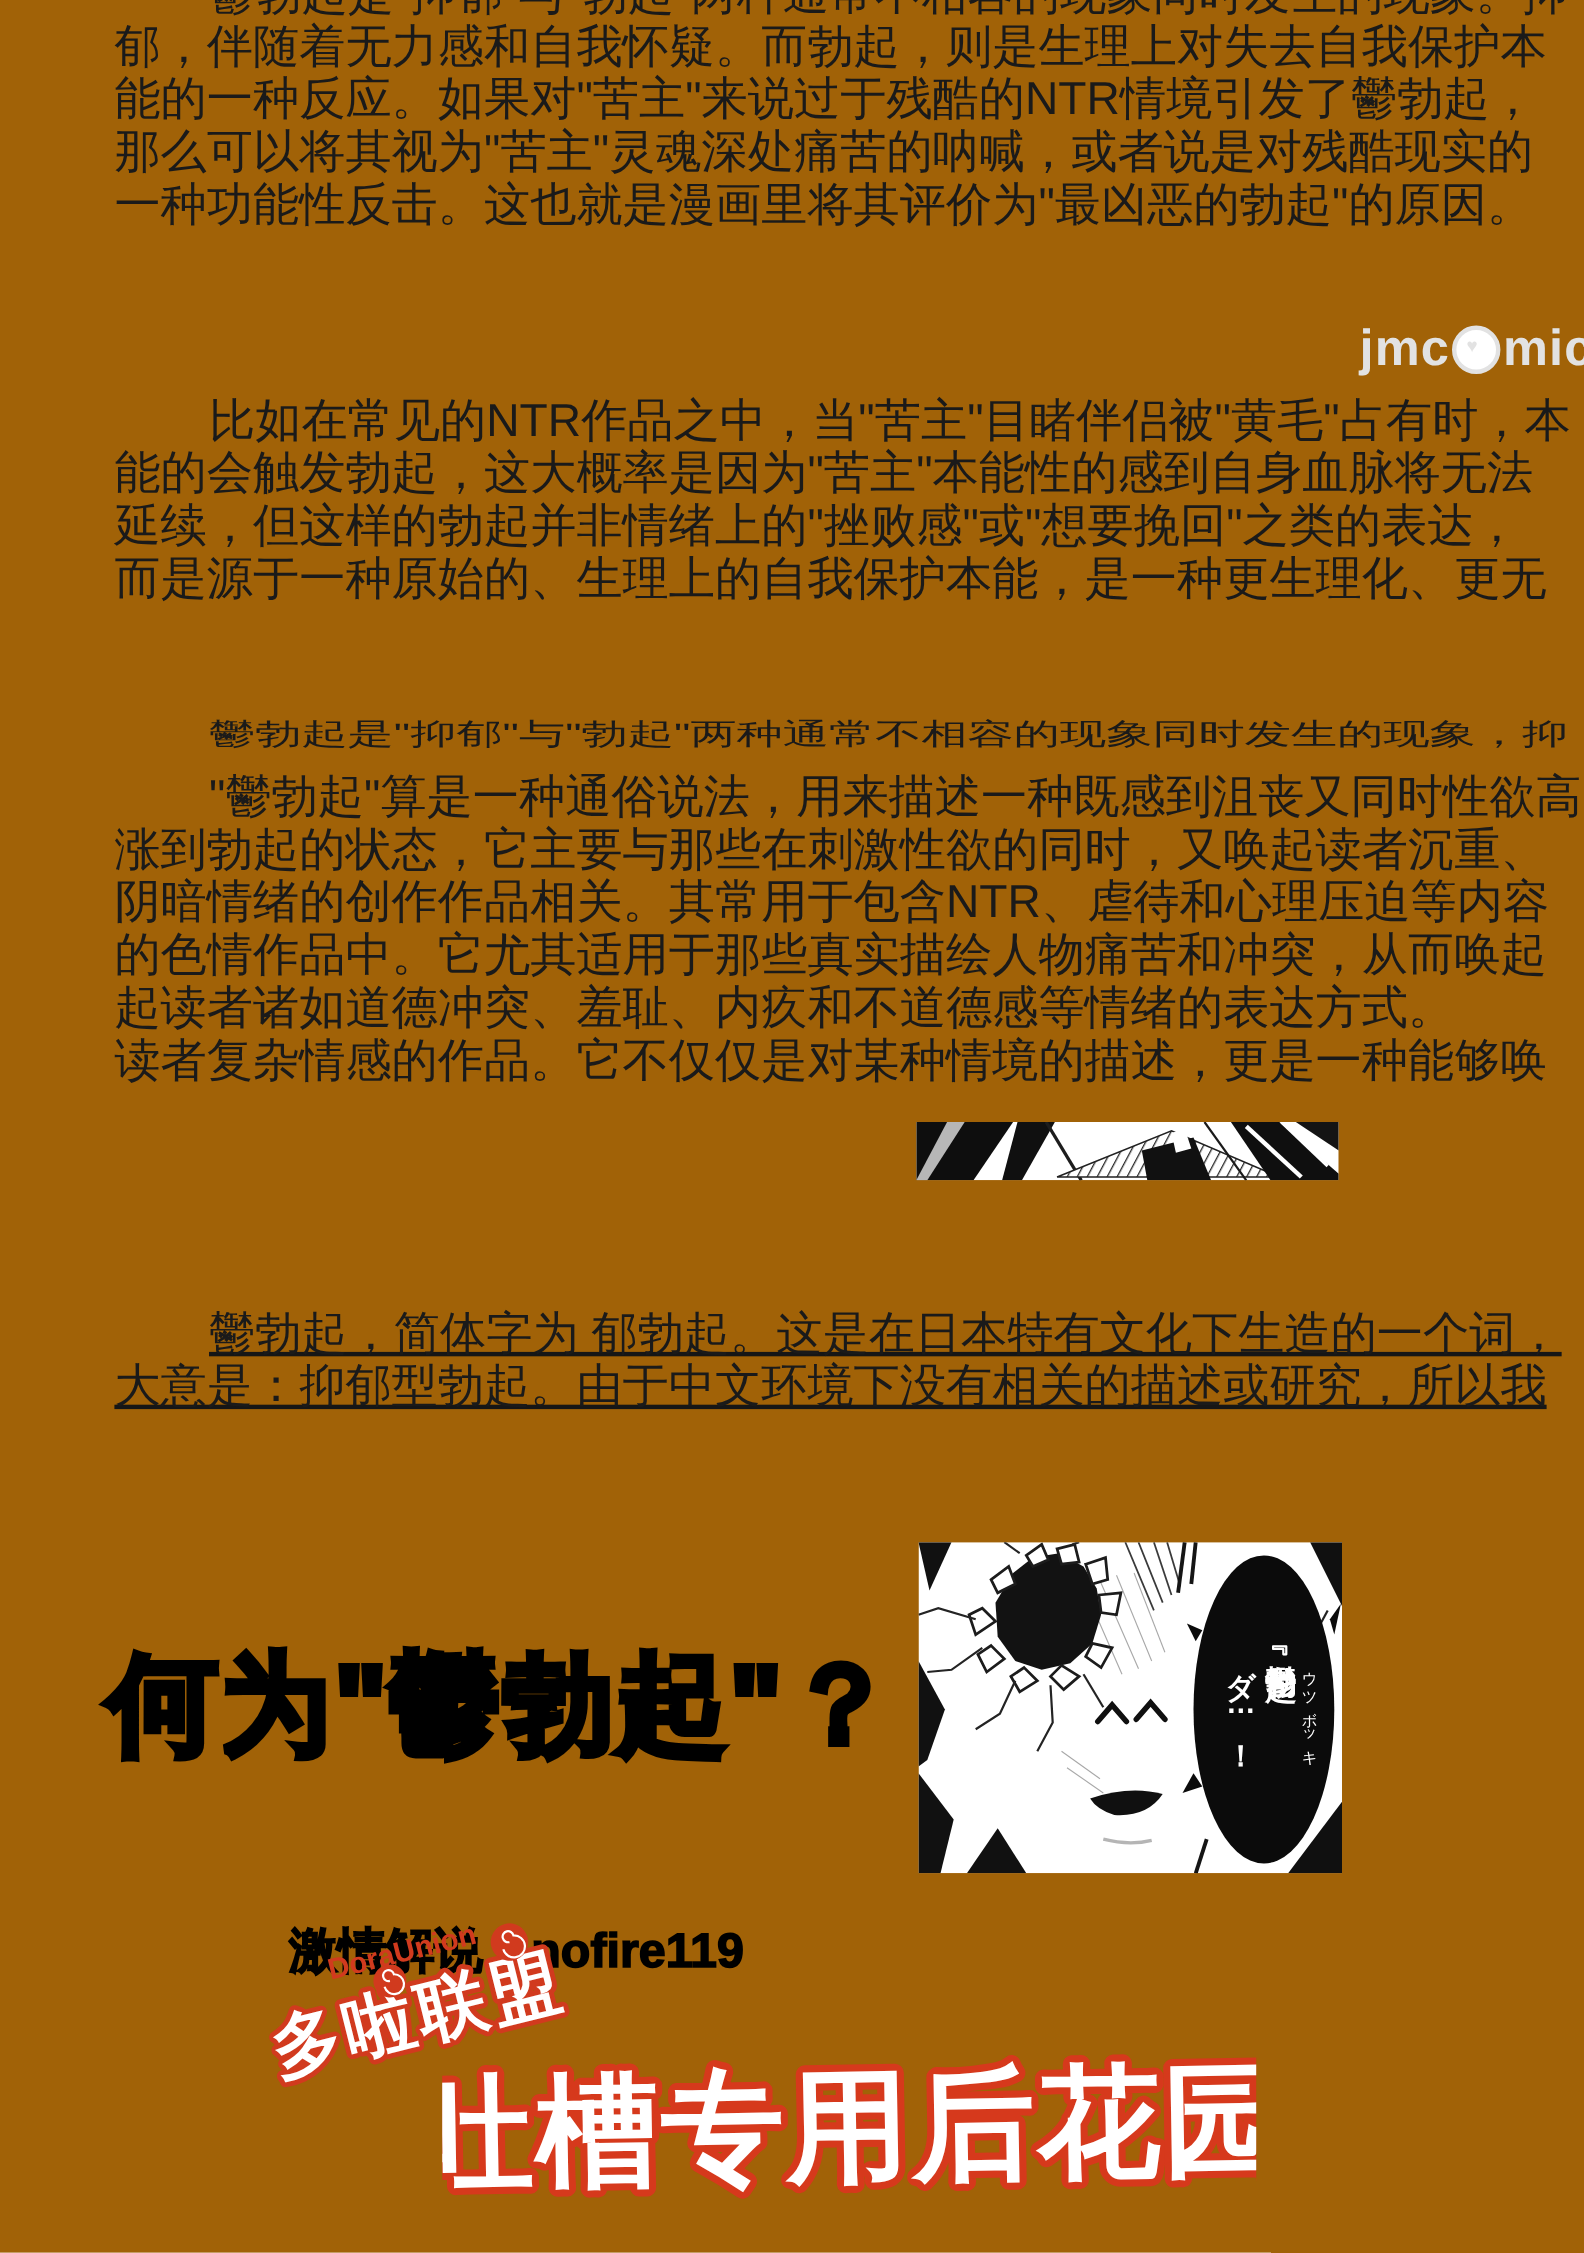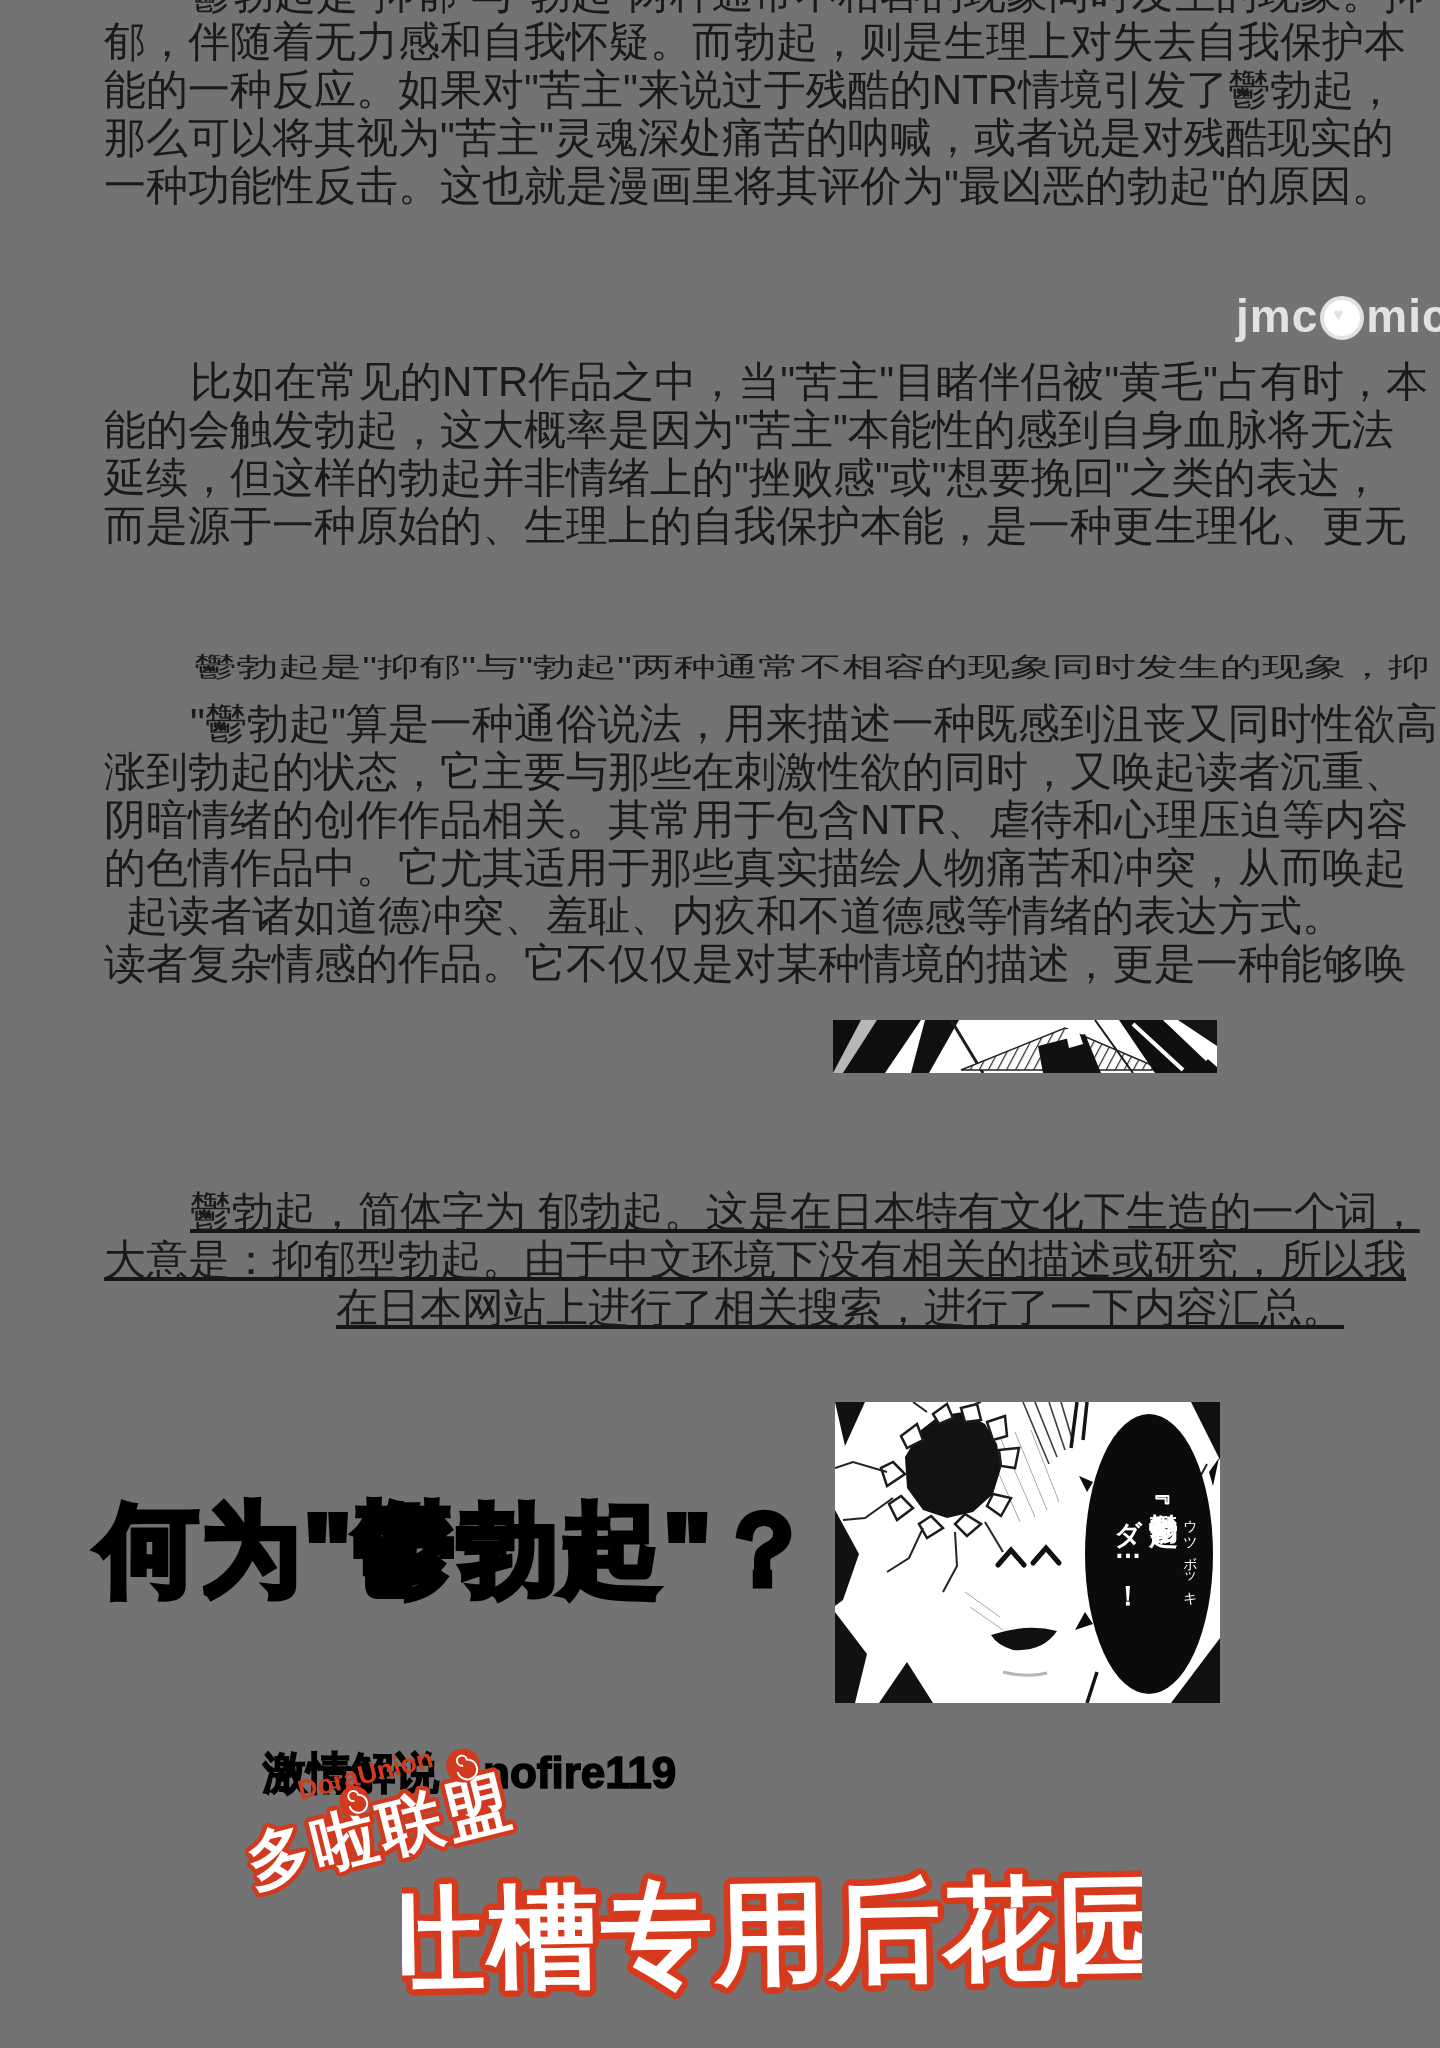--- a/index.html
+++ b/index.html
@@ -1,17 +1,17 @@
 <!DOCTYPE html>
 <html><head>
 <meta charset="utf-8">
 <style>
   html,body{margin:0;padding:0;background:#ffffff;}
-  .page{position:relative;width:1440px;height:2048px;overflow:hidden;background:#737373;
-        font-family:"Liberation Sans",sans-serif;color:#161616;text-align:right;}
+  .page{position:relative;width:1440px;height:2048px;overflow:hidden;background:#a16207;
+        font-family:"Liberation Sans",sans-serif;color:#161616;}
 
   
   .para{position:absolute;left:104px;width:1240px;}
   .para .line{height:48px;line-height:48px;font-size:42px;white-space:nowrap;
               color:#1a1a1a;letter-spacing:0px;}
   .indent{padding-left:86px;}
   .p1{top:-30px;}
   .p2{top:358px;}
   .p3{top:700px;}
   .p4{top:1188px;text-decoration:underline;}
@@ -105,21 +105,20 @@
     <polygon points="286,0 330,0 384,47 384,53 322,53" fill="#0f0f0f"></polygon>
     <polygon points="345,0 384,0 384,26" fill="#141414"></polygon>
     <line x1="300" y1="4" x2="350" y2="50" stroke="#ffffff" stroke-width="4"></line>
     <line x1="332" y1="0" x2="374" y2="40" stroke="#ffffff" stroke-width="3"></line>
     <line x1="262" y1="0" x2="300" y2="53" stroke="#1a1a1a" stroke-width="2"></line>
   </svg>
 
   <div class="para p4">
     <div class="line indent">鬱勃起，简体字为 郁勃起。这是在日本特有文化下生造的一个词，</div>
     <div class="line">大意是：抑郁型勃起。由于中文环境下没有相关的描述或研究，所以我</div>
-    <div class="line">在日本网站上进行了相关搜索，进行了一下内容汇总。</div>
   </div>
 
   <svg class="panel" width="385" height="301" viewBox="0 0 385 301">
     <rect width="385" height="301" fill="#ffffff"></rect>
 
     <g stroke="#a8a8a8" stroke-width="1">
       <line x1="150" y1="40" x2="185" y2="120"></line>
       <line x1="165" y1="35" x2="200" y2="115"></line>
       <line x1="180" y1="30" x2="212" y2="108"></line>
       <line x1="196" y1="28" x2="224" y2="100"></line>

